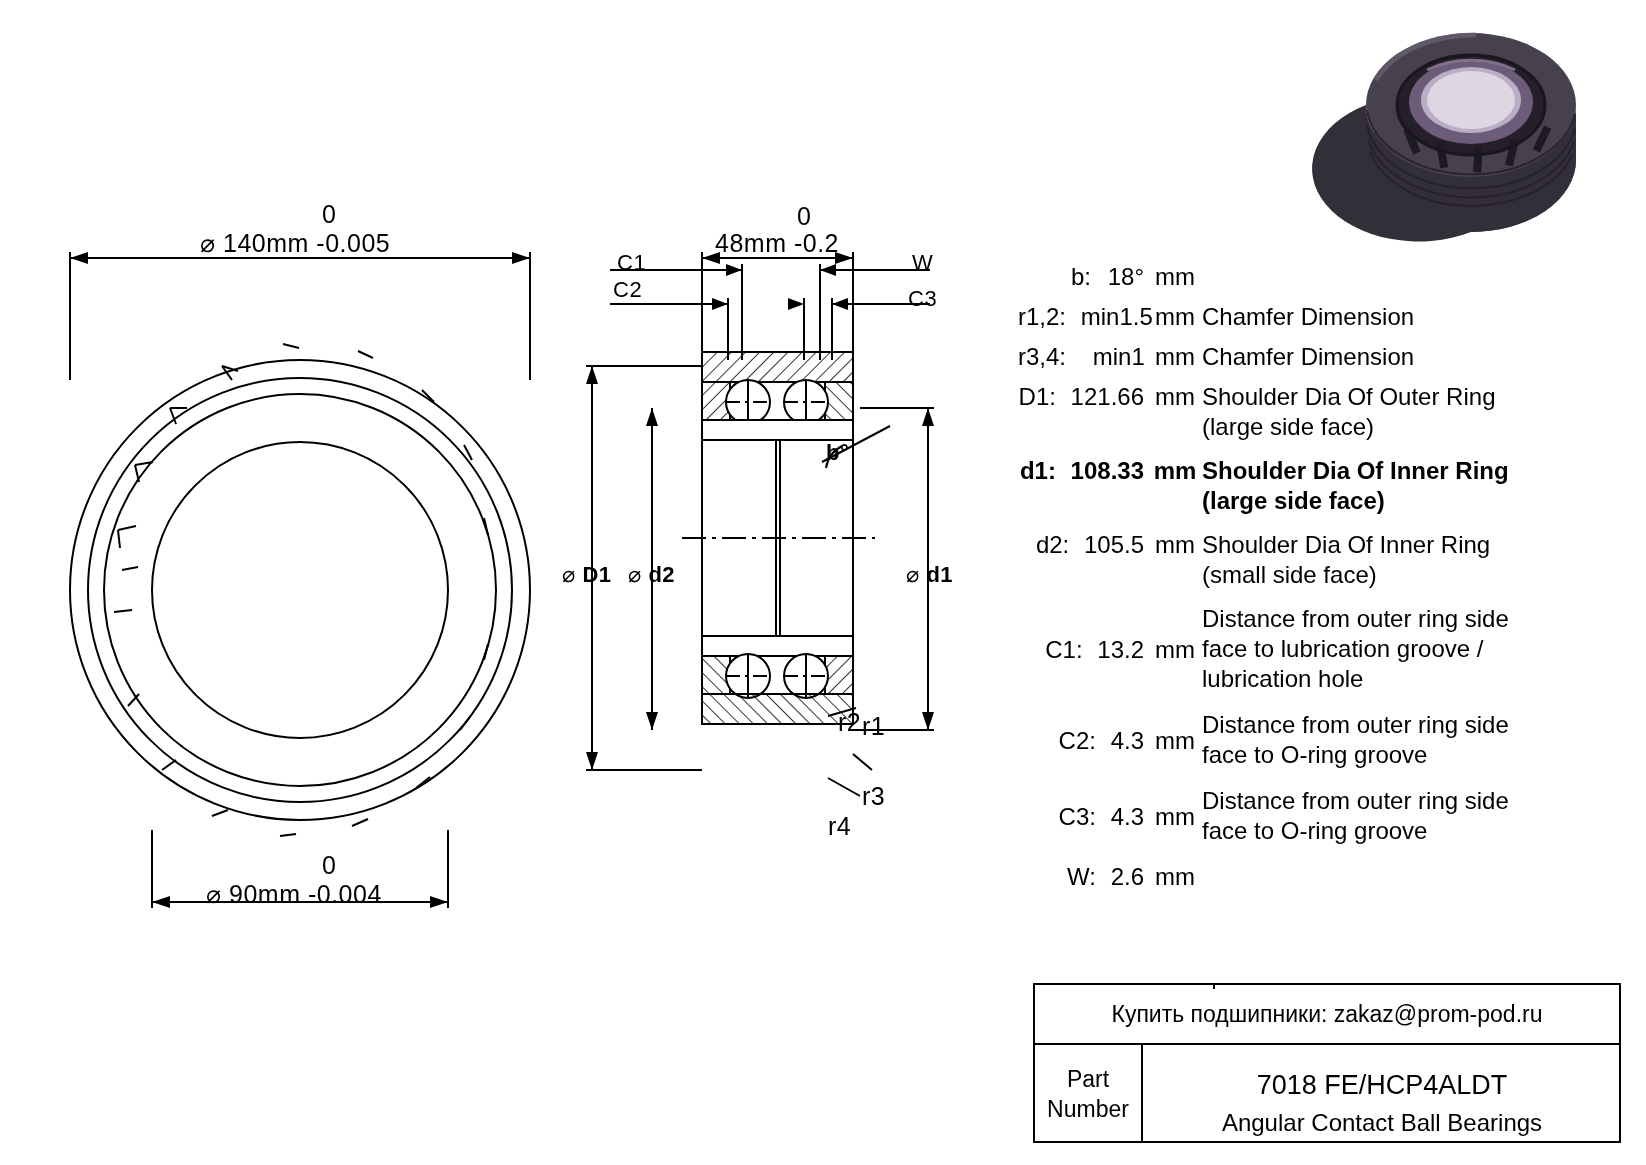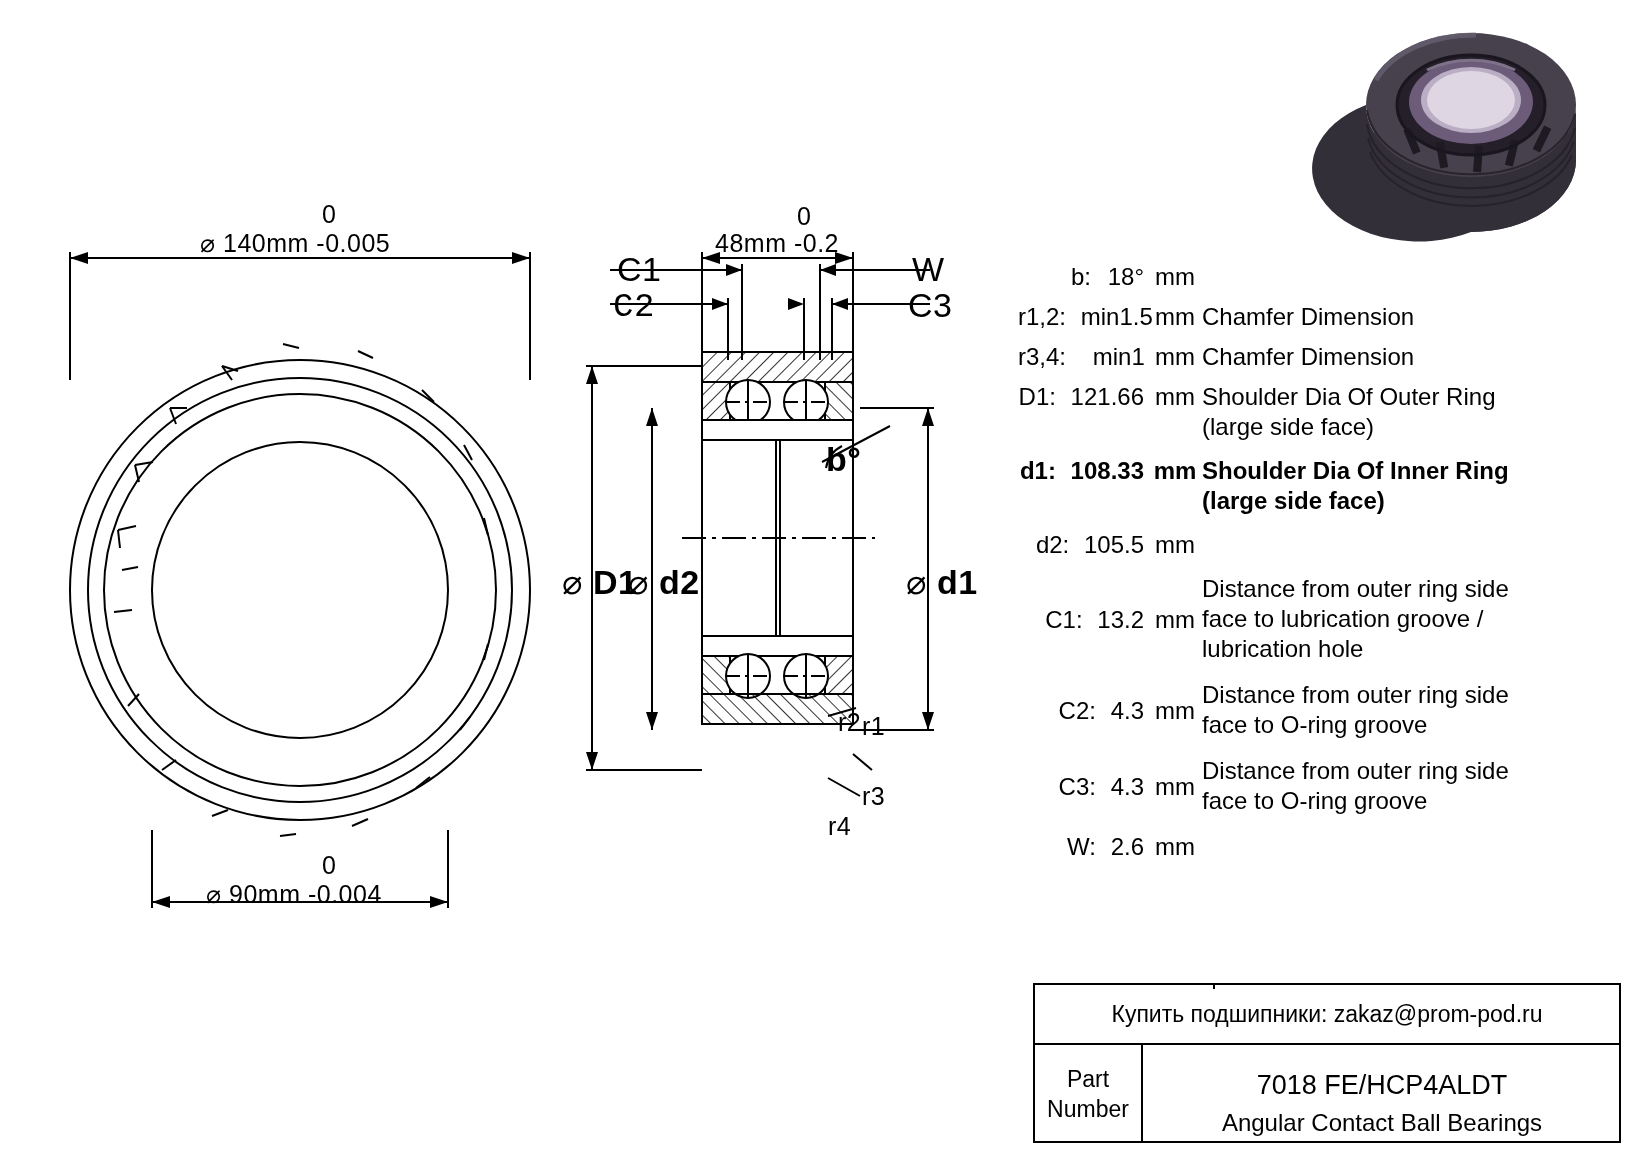--- a/index.html
+++ b/index.html
@@ -1,21 +1,21 @@
 <!DOCTYPE html>
 <html><head>
 <meta charset="utf-8">
 <style>
   html,body{margin:0;padding:0;background:#fff;}
   body{width:1646px;height:1165px;position:relative;font-family:"Liberation Sans",sans-serif;color:#000;overflow:hidden;}
   .stage{position:absolute;left:0;top:0;width:1646px;height:1165px;}
   .abs{position:absolute;}
   svg{display:block;}
   .lbl{position:absolute;font-size:25px;letter-spacing:.5px;white-space:nowrap;}
-  .lbl.b{font-size:34px;}
+  .lbl.b{font-size:22px;}
   
   #spec-table{position:absolute;left:1018px;top:262px;width:500px;}
   .spec-row{display:flex;align-items:flex-start;margin-bottom:10px;}
   .spec-sym{width:126px;text-align:right;font-size:24px;line-height:30px;padding-right:4px;white-space:nowrap;}
   .spec-unit{width:54px;text-align:center;font-size:24px;line-height:30px;}
   .spec-desc{flex:1;font-size:24px;line-height:30px;}
   
   #title-block{position:absolute;left:1033px;top:983px;width:588px;height:160px;}
   .tb-line{position:absolute;background:#000;}
   .tb-email{position:absolute;left:0;top:0;width:588px;height:62px;display:flex;align-items:center;justify-content:center;font-size:23px;}
@@ -199,21 +199,21 @@
     </g>
   </svg>
 
   <div class="lbl" style="left:797px;top:202px;">0</div>
   <div class="lbl" style="left:715px;top:229px;">
     <span>48mm</span>
     <span>-0.2</span>
   </div>
 
   <div class="lbl b" style="left:617px;top:250px;">C1</div>
-  <div class="lbl b" style="left:613px;top:288px;font-family:Liberation Mono, monospace;">C2</div>
+  <div class="lbl b" style="left:613px;top:277px;">C2</div>
   <div class="lbl b" style="left:912px;top:250px;">W</div>
   <div class="lbl b" style="left:908px;top:286px;">C3</div>
 
   <div class="lbl b" style="left:562px;top:562px;">
     <span>⌀</span>
     <span style="font-weight:700;">D1</span>
   </div>
   <div class="lbl b" style="left:628px;top:562px;">
     <span>⌀</span>
     <span style="font-weight:700;">d2</span>
@@ -307,20 +307,21 @@
       <div class="spec-unit">mm</div>
       <div class="spec-desc">Shoulder Dia Of Inner Ring (large side face)</div>
     </div>
 
     <div class="spec-row" style="margin-bottom:14px;">
       <div class="spec-sym">
         <span>d2:</span>
         <span style="margin-left:8px;">105.5</span>
       </div>
       <div class="spec-unit">mm</div>
+      <div class="spec-desc">Shoulder Dia Of Inner Ring (small side face)</div>
     </div>
 
     <div class="spec-row" style="margin-bottom:14px;">
       <div class="spec-sym" style="line-height:92px;">
         <span>C1:</span>
         <span style="margin-left:8px;">13.2</span>
       </div>
       <div class="spec-unit" style="line-height:92px;">mm</div>
       <div class="spec-desc">Distance from outer ring side face to lubrication groove / lubrication hole</div>
     </div>

